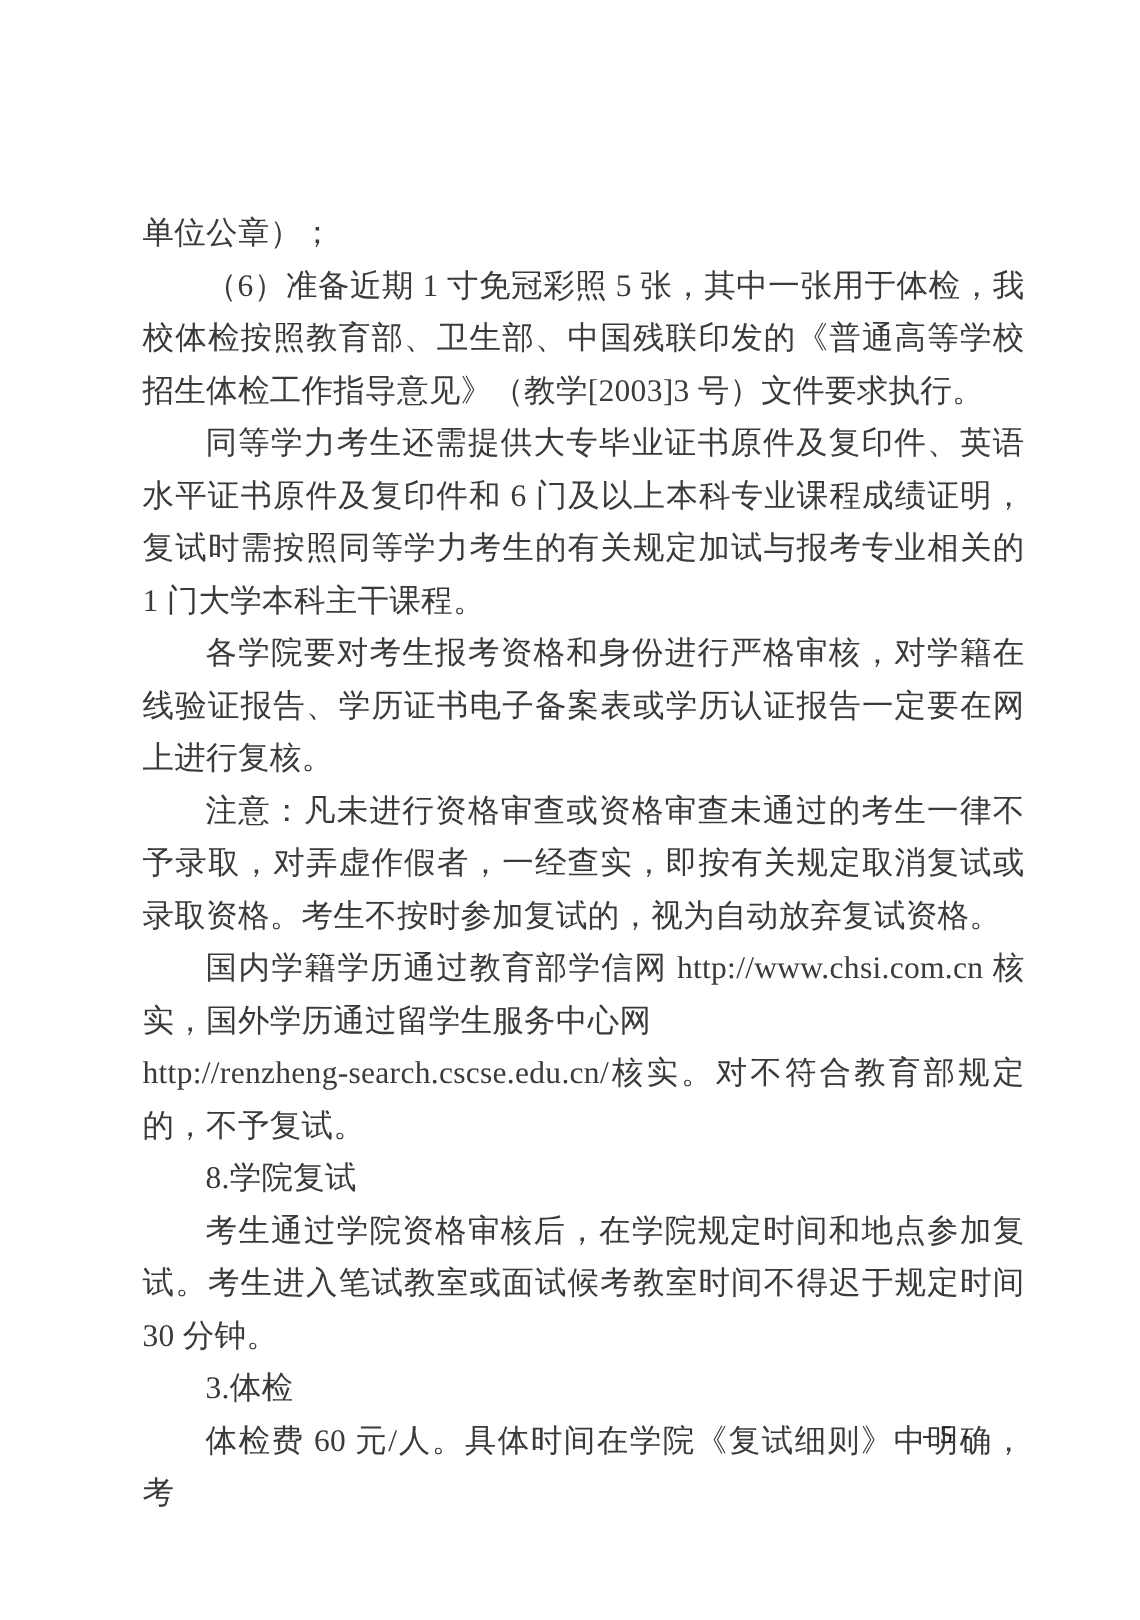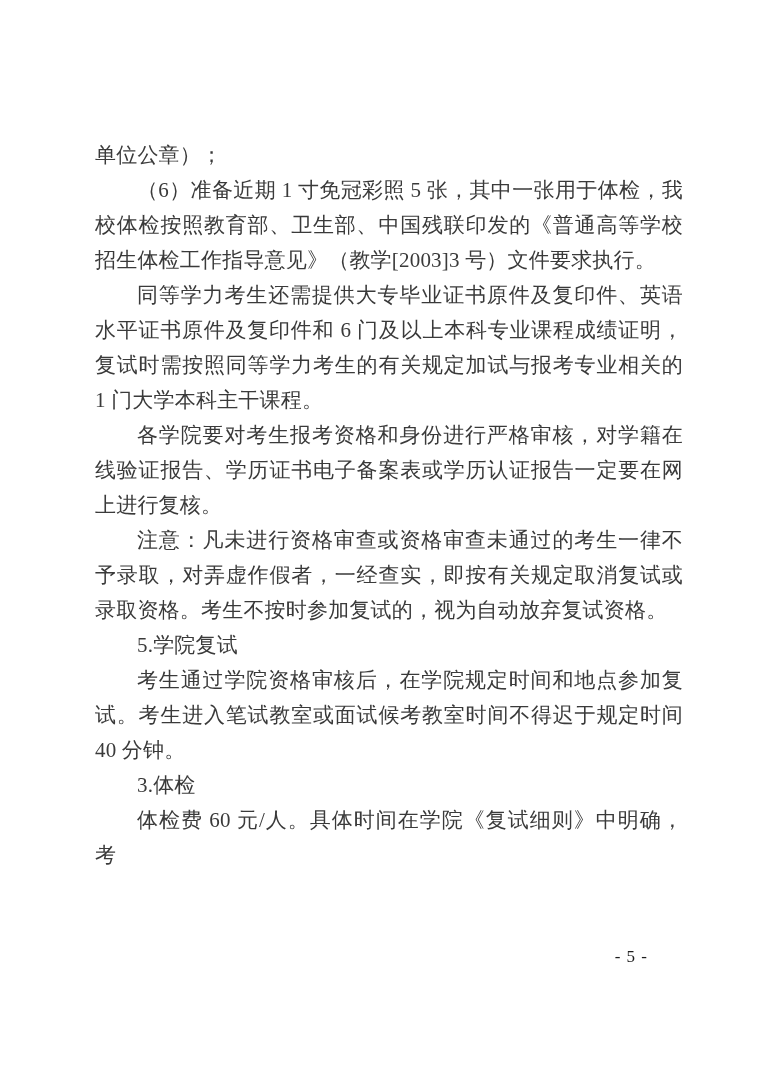--- a/index.html
+++ b/index.html
@@ -49,19 +49,21 @@
 </head>
 <body>
 
 <div class="page">
   <div class="content" id="paragraphs">
       <p class="para no-indent">单位公章）；</p>
       <p class="para">（6）准备近期 1 寸免冠彩照 5 张，其中一张用于体检，我校体检按照教育部、卫生部、中国残联印发的《普通高等学校招生体检工作指导意见》（教学[2003]3 号）文件要求执行。</p>
       <p class="para">同等学力考生还需提供大专毕业证书原件及复印件、英语水平证书原件及复印件和 6 门及以上本科专业课程成绩证明，复试时需按照同等学力考生的有关规定加试与报考专业相关的 1 门大学本科主干课程。</p>
       <p class="para">各学院要对考生报考资格和身份进行严格审核，对学籍在线验证报告、学历证书电子备案表或学历认证报告一定要在网上进行复核。</p>
       <p class="para">注意：凡未进行资格审查或资格审查未通过的考生一律不予录取，对弄虚作假者，一经查实，即按有关规定取消复试或录取资格。考生不按时参加复试的，视为自动放弃复试资格。</p>
-      <p class="para">5.学院复试</p>
-      <p class="para">考生通过学院资格审核后，在学院规定时间和地点参加复试。考生进入笔试教室或面试候考教室时间不得迟于规定时间 40 分钟。</p>
+      <p class="para">国内学籍学历通过教育部学信网 http://www.chsi.com.cn 核实，国外学历通过留学生服务中心网
+http://renzheng-search.cscse.edu.cn/核实。对不符合教育部规定的，不予复试。</p>
+      <p class="para">8.学院复试</p>
+      <p class="para">考生通过学院资格审核后，在学院规定时间和地点参加复试。考生进入笔试教室或面试候考教室时间不得迟于规定时间 30 分钟。</p>
       <p class="para">3.体检</p>
       <p class="para">体检费 60 元/人。具体时间在学院《复试细则》中明确，考</p>
     </div>
   <div class="page-number">- 5 -</div>
 </div>
 
 </body></html>

